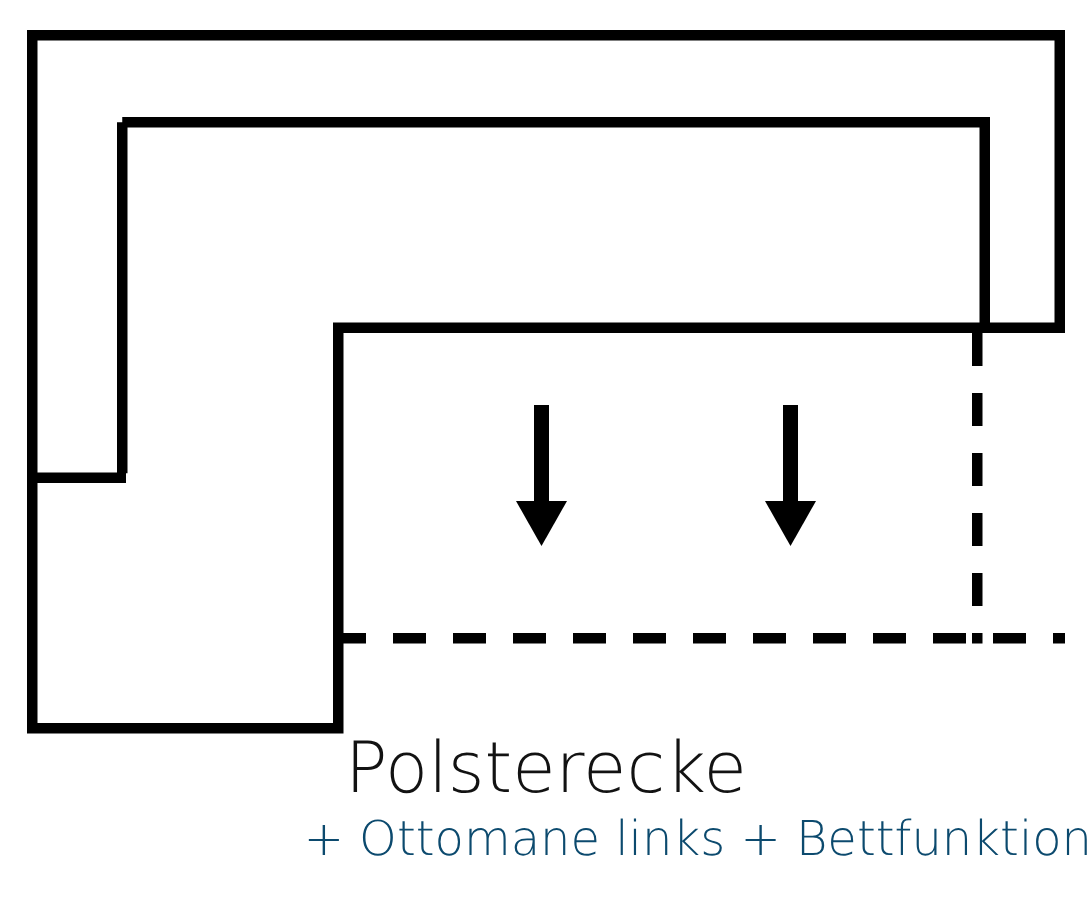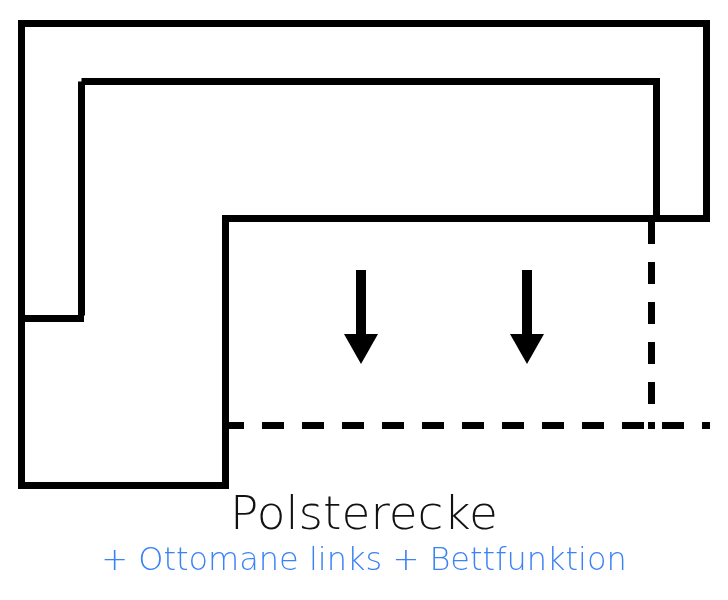--- a/index.html
+++ b/index.html
@@ -44,23 +44,24 @@
     color: #121212;
     margin: 0;
     display: block;
   }
   .caption-sub {
     font-family: "DejaVu Sans", sans-serif;
     font-weight: 300;
     font-size: 32px;
     line-height: 40px;
     letter-spacing: 0px;
-    color: #3b82f6;
+    color: #0c4a6e;
     margin: 0;
     display: block;
+    text-align: right;
   }
 </style>
 </head>
 <body>
 
 <div id="stage">
 
   <svg id="diagram-svg" viewBox="0 0 728 600" xmlns="http://www.w3.org/2000/svg">
 
     <path d="M 21.5 23.5 L 706.5 23.5 L 706.5 218.5 L 225.5 218.5 L 225.5 485.5 L 21.5 485.5 Z" fill="none" stroke="#000000" stroke-width="7" stroke-linecap="butt" stroke-linejoin="miter"></path>

